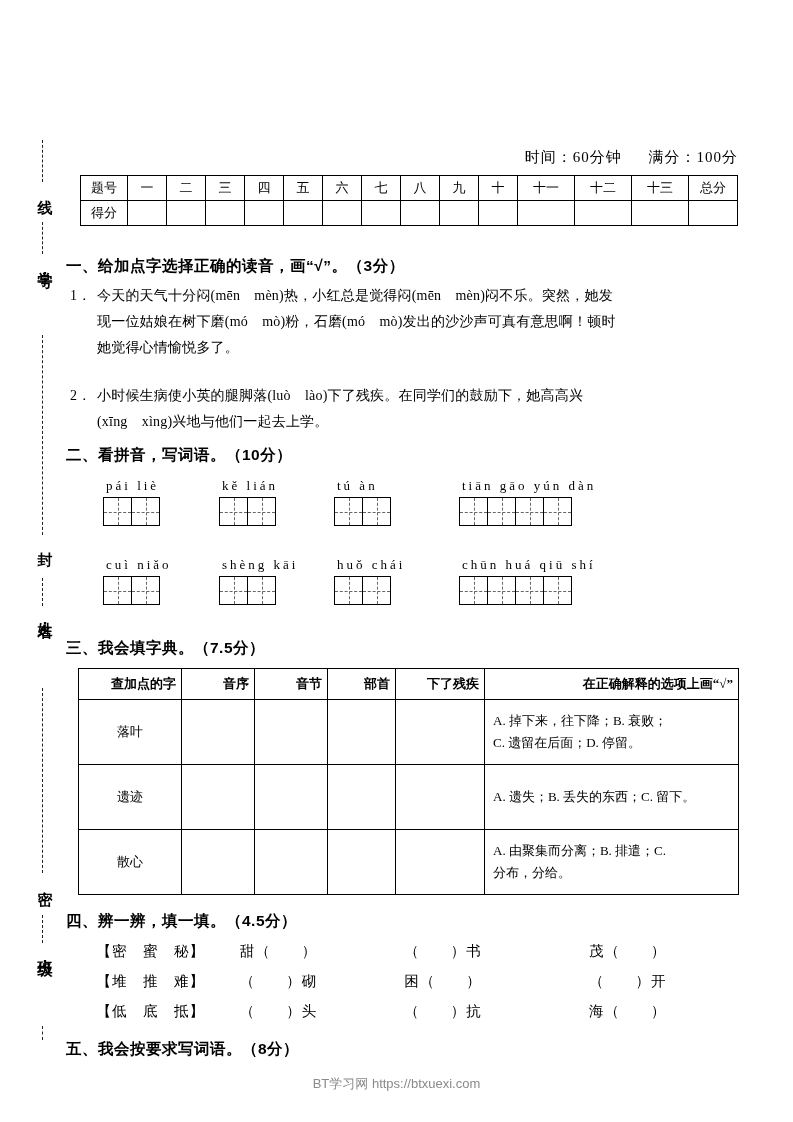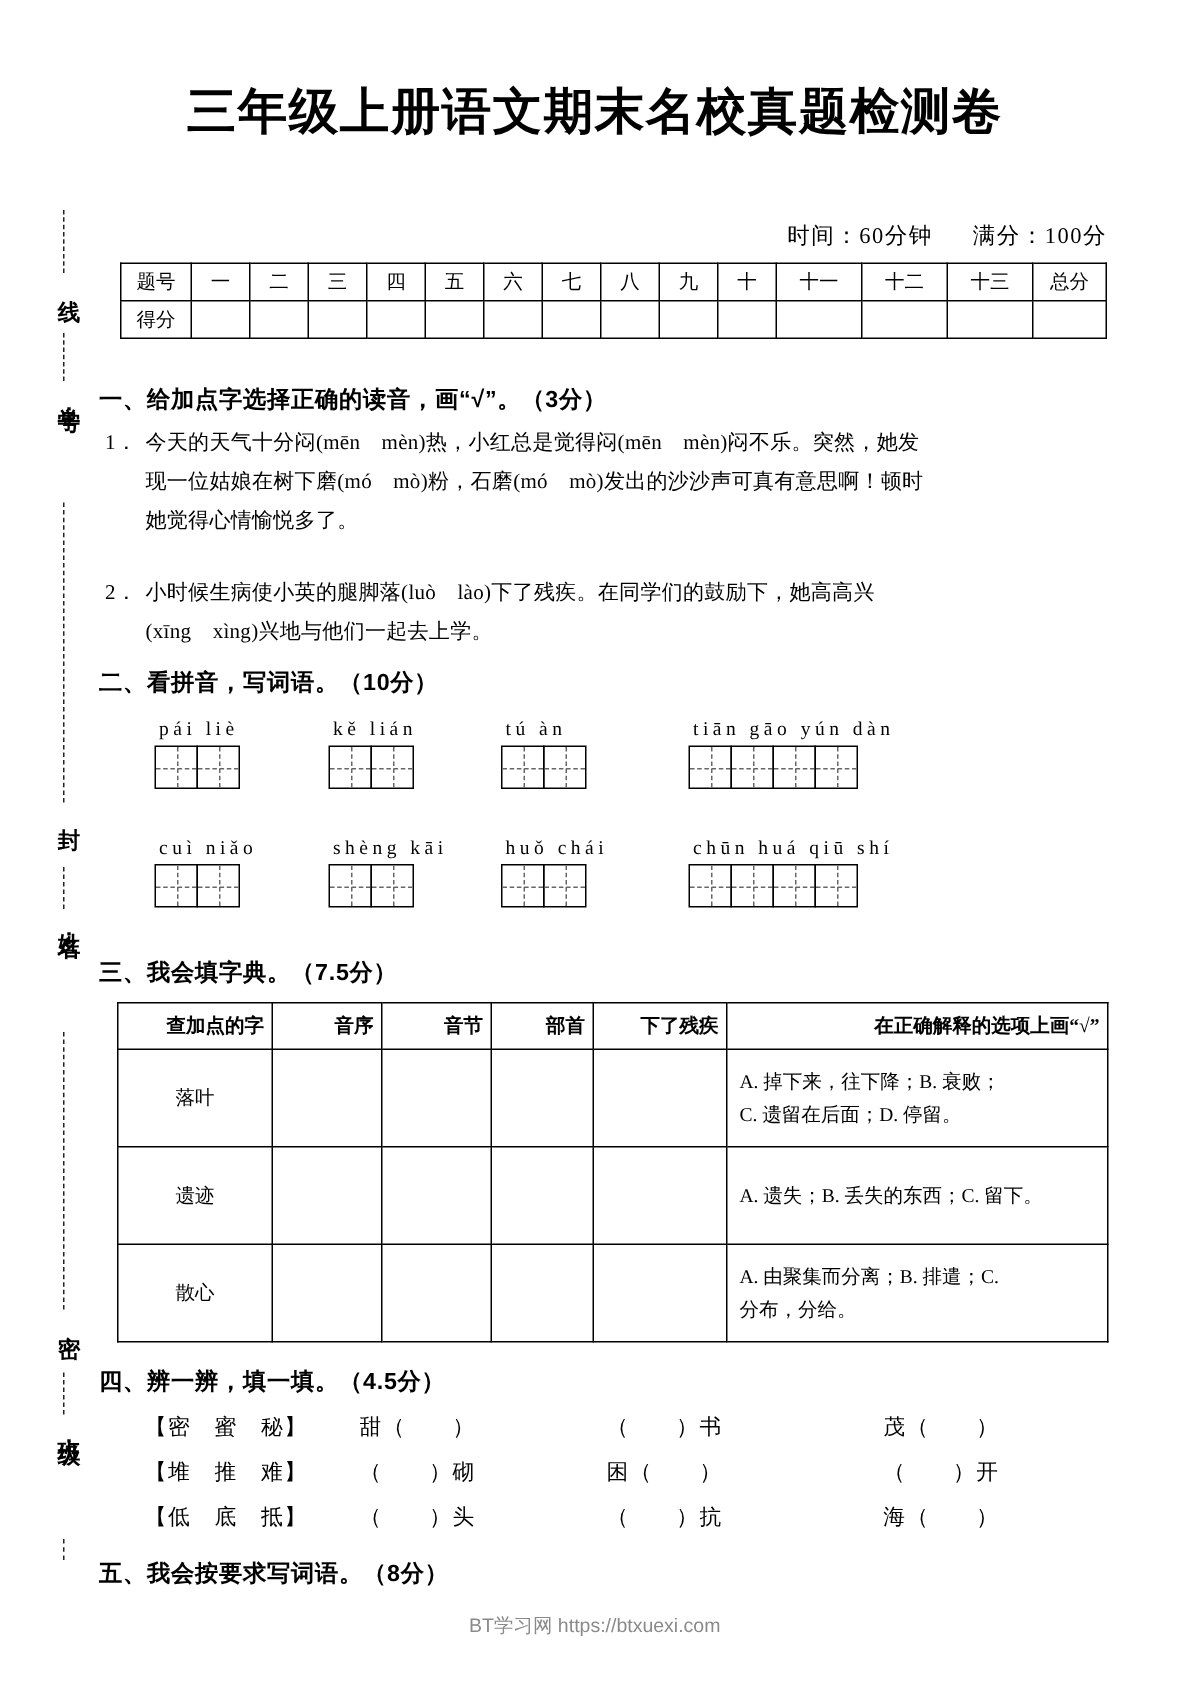--- a/index.html
+++ b/index.html
@@ -116,21 +116,20 @@
     <div class="side-text" style="left:13px;top:400px;">封</div>
     <div class="dash" style="top:438px;height:28px;"></div>
     <div class="side-text" style="left:13px;top:470px;">姓名：</div>
     <div class="dash" style="top:548px;height:185px;"></div>
     <div class="side-text" style="left:13px;top:738px;">密</div>
     <div class="dash" style="top:775px;height:28px;"></div>
     <div class="side-text" style="left:13px;top:808px;">班级：</div>
     <div class="dash" style="top:886px;height:14px;"></div>
   </div>
 
-  <div class="title">三年级上册语文期末名校真题检测卷</div>
 
   <div class="meta">
     <span>时间：60分钟</span>
     <span>满分：100分</span>
   </div>
 
   <table class="score-table">
     <tbody>
         <tr>
       <td class="st-head">题号</td>

